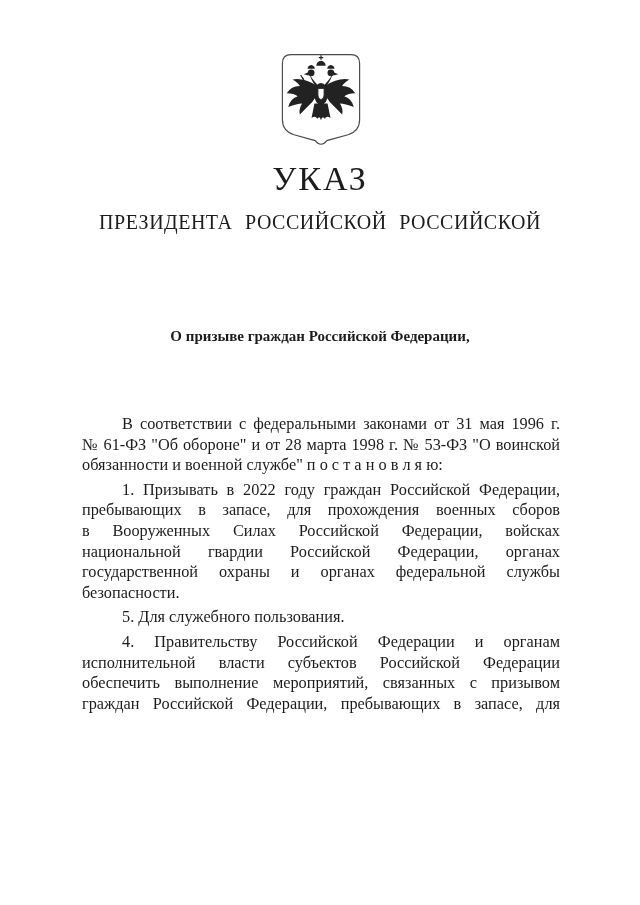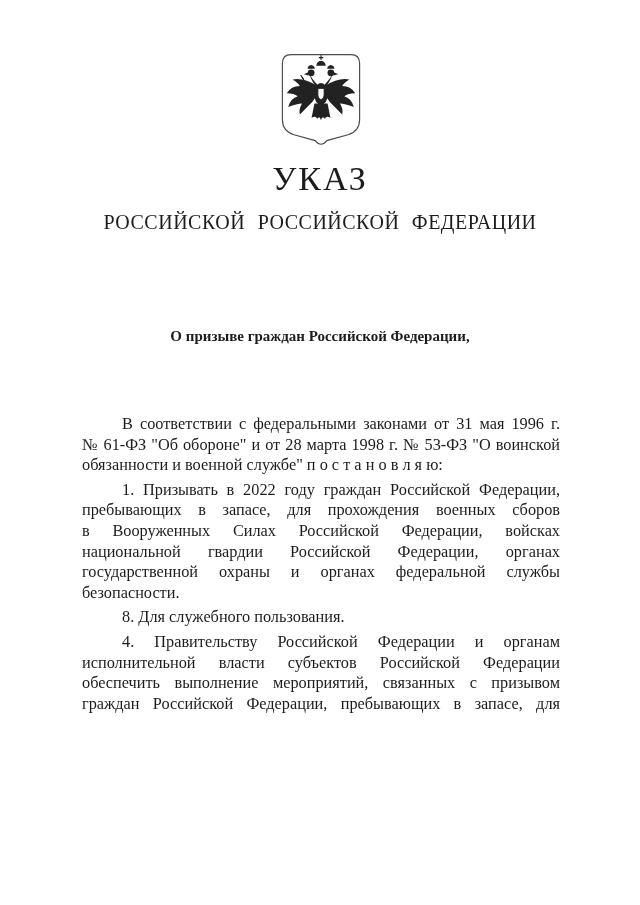--- a/index.html
+++ b/index.html
@@ -131,30 +131,30 @@
 
       <circle cx="86" cy="58" r="3.4" fill="none" stroke="#222222" stroke-width="1.5"></circle>
       <line x1="86" y1="52.5" x2="86" y2="54.6" stroke="#222222" stroke-width="1.5"></line>
 
       <path d="M55.8,51.5 h8.4 v9 q0,4.8 -4.2,6.4 q-4.2,-1.6 -4.2,-6.4 z" fill="#ffffff" stroke="#222222" stroke-width="1.1"></path>
     </svg>
   </div>
 
   <div class="center-abs doc-title">УКАЗ</div>
 
-  <div class="center-abs doc-subtitle">РОССИЙСКОЙ РОССИЙСКОЙ ФЕДЕРАЦИИ</div>
+  <div class="center-abs doc-subtitle">ПРЕЗИДЕНТА РОССИЙСКОЙ РОССИЙСКОЙ</div>
 
   <div class="center-abs doc-heading">
     <div>О призыве граждан Российской Федерации,</div>
   </div>
 
   <div class="body-text">
       <p>В соответствии с федеральными законами от 31 мая 1996 г. №&nbsp;61-ФЗ "Об обороне" и от 28 марта 1998 г. №&nbsp;53-ФЗ "О воинской обязанности и военной службе" п о с т а н о в л я ю:</p>
       <p>1. Призывать в 2022 году граждан Российской Федерации, пребывающих в запасе, для прохождения военных сборов в&nbsp;Вооруженных Силах Российской Федерации, войсках национальной гвардии Российской Федерации, органах государственной охраны и органах федеральной службы безопасности.</p>
-      <p>8. Для служебного пользования.</p>
+      <p>5. Для служебного пользования.</p>
       <p>4. Правительству Российской Федерации и органам исполнительной власти субъектов Российской Федерации обеспечить выполнение мероприятий, связанных с призывом граждан Российской Федерации, пребывающих в запасе, для прохождения военных сборов и&nbsp;с проведением этих сборов.</p>
     </div>
 
   <div class="barcode-block">
     <svg class="barcode-mark" viewBox="0 0 26 15">
       <path d="M2,11 C5,3 8,9 11,5 C13,3 16,8 20,5" fill="none" stroke="#333" stroke-width="1.1"></path>
       <path d="M6,12.5 h10" fill="none" stroke="#333" stroke-width="1.1"></path>
       <path d="M9,3 l2,-2 1.5,2.5" fill="none" stroke="#333" stroke-width="0.9"></path>
     </svg>
     <svg class="barcode-bars" viewBox="0 0 95 24" preserveAspectRatio="none" shape-rendering="crispEdges">

